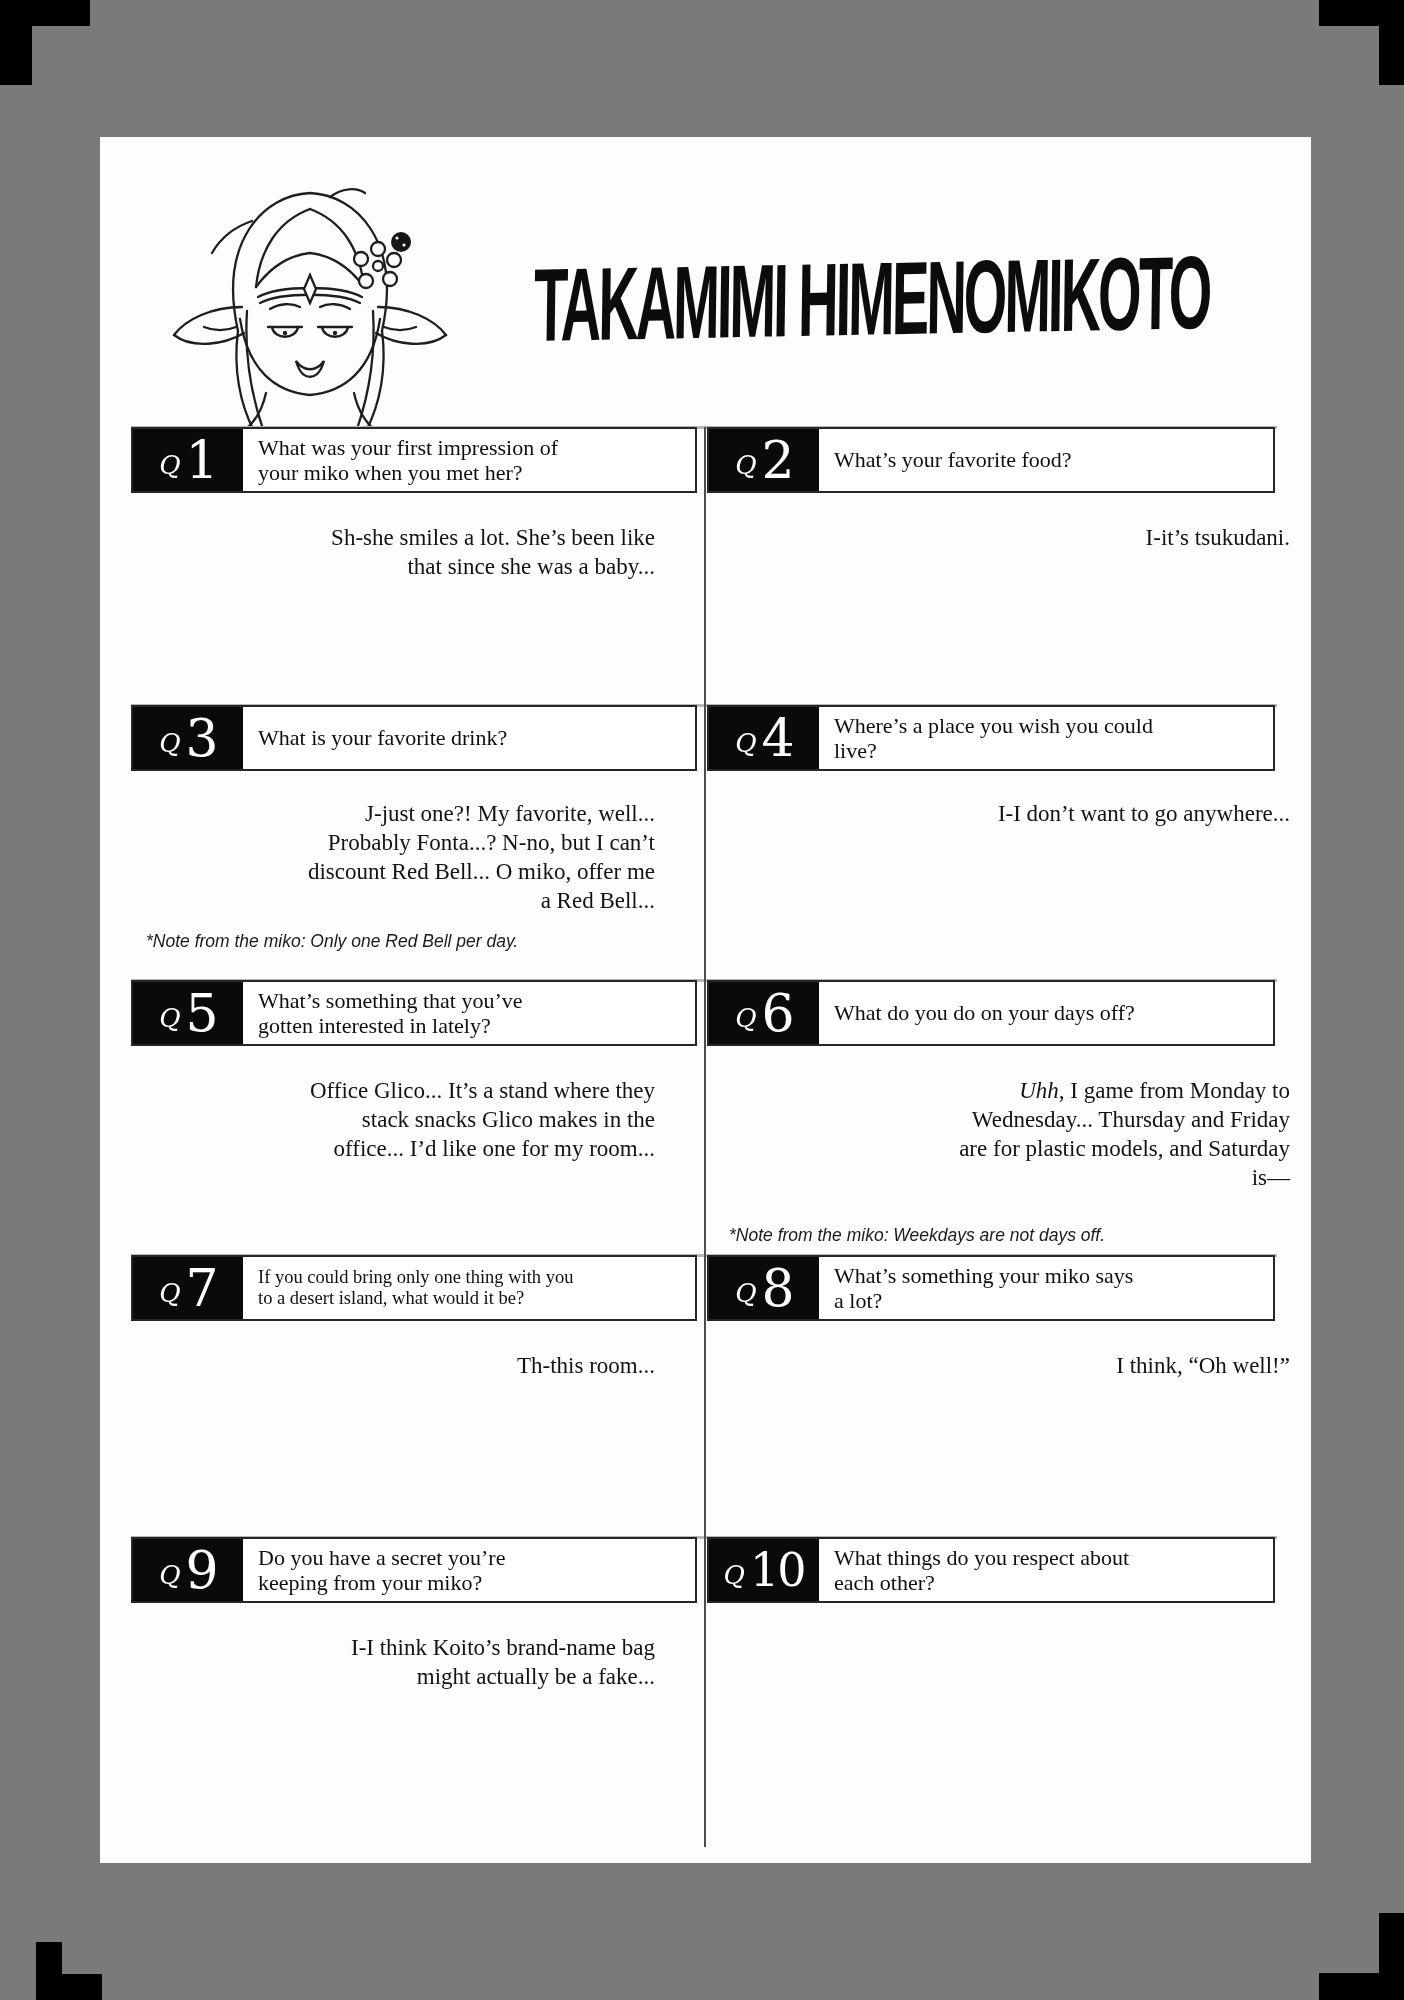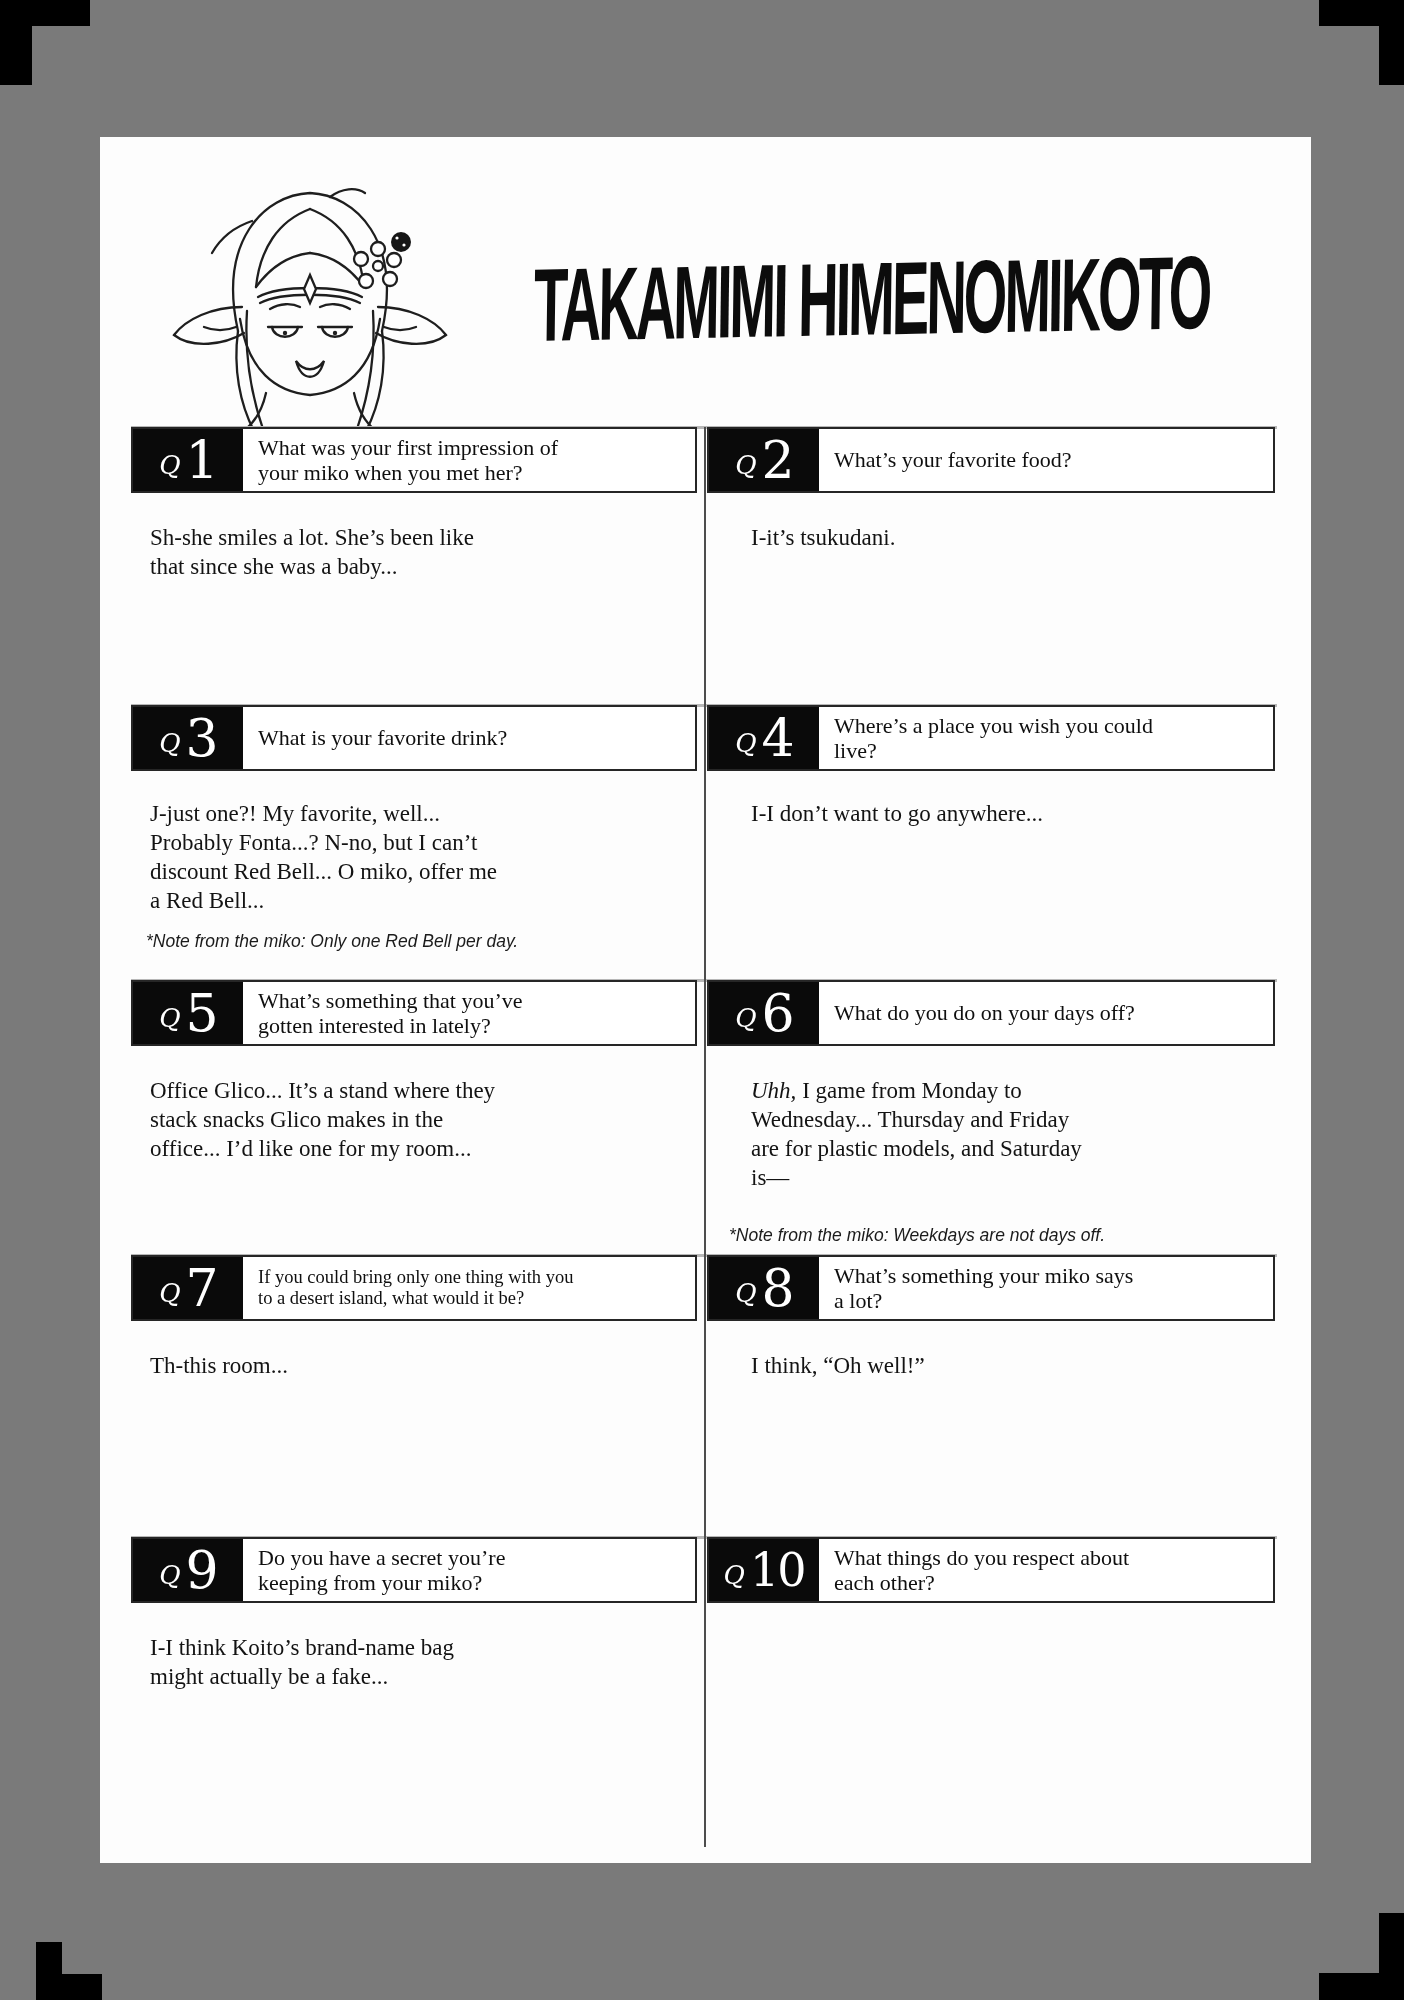--- a/index.html
+++ b/index.html
@@ -25,24 +25,24 @@
   .qheader.rcol{left:607px;width:568px;}
   .qnum{width:110px;flex:none;background:#0a0a0a;color:#fff;display:flex;
         align-items:center;justify-content:center;}
   .q-letter{font-family:"DejaVu Serif",serif;font-style:italic;font-size:26px;margin:10px 5px 0 0;}
   .q-digit{font-family:"DejaVu Serif",serif;font-size:52px;line-height:1;letter-spacing:-2px;}
   .q-digit.wide{font-size:46px;}
   .qtext{flex:1;display:flex;align-items:center;padding:2px 8px 2px 15px;
          font-size:22px;line-height:1.15;color:#0f0f0f;white-space:pre-line;}
   .qtext.small{font-size:18.5px;border-radius:13px;}
 
-  .answer{position:absolute;font-size:23px;line-height:29px;color:#131313;white-space:pre-line;z-index:1;}
+  .answer{position:absolute;font-size:23px;line-height:29px;color:#131313;white-space:pre-line;z-index:1;text-align:right;}
   .answer .em{font-style:italic;}
   .lans{left:50px;width:505px;}
-  .rans{left:630px;width:560px;margin-left:21px;}
+  .rans{left:630px;width:560px;}
   .note{position:absolute;font-family:"Liberation Sans",sans-serif;font-style:italic;
         font-size:17.5px;color:#1b1b1b;z-index:1;}
 </style>
 </head>
 <body>
 
 <div class="canvas">
 
   <div>
     <div class="mark" style="left:0;top:0;width:90px;height:26px;"></div>

